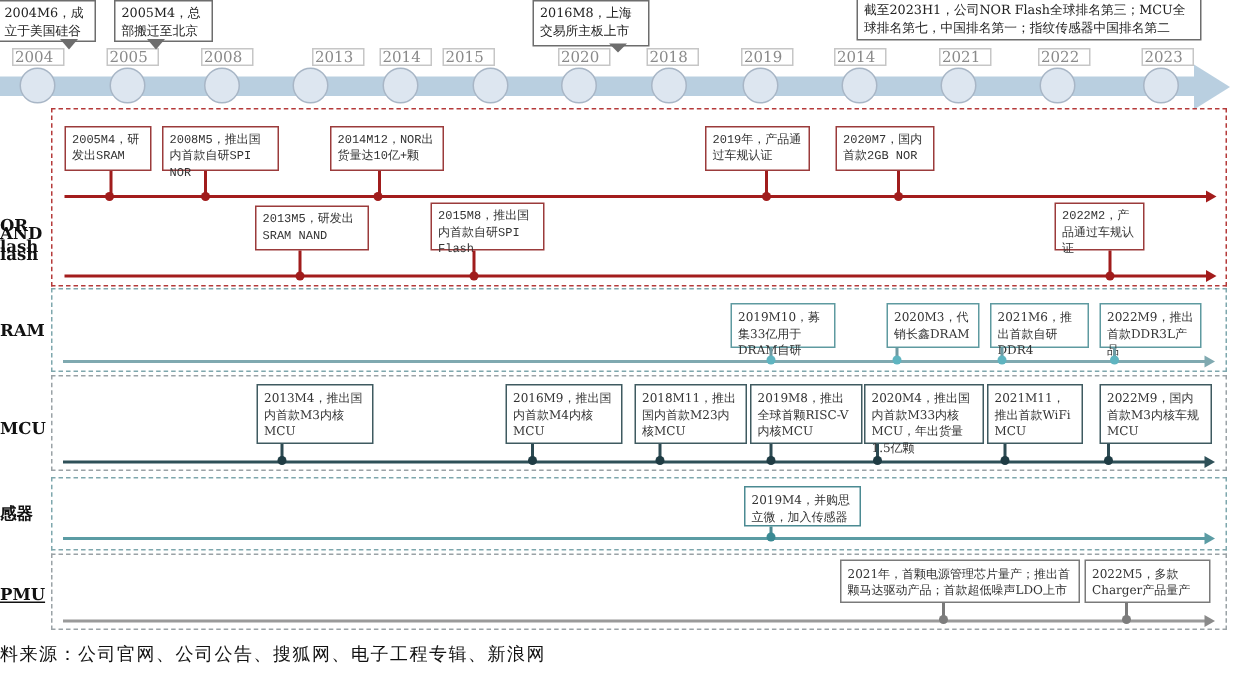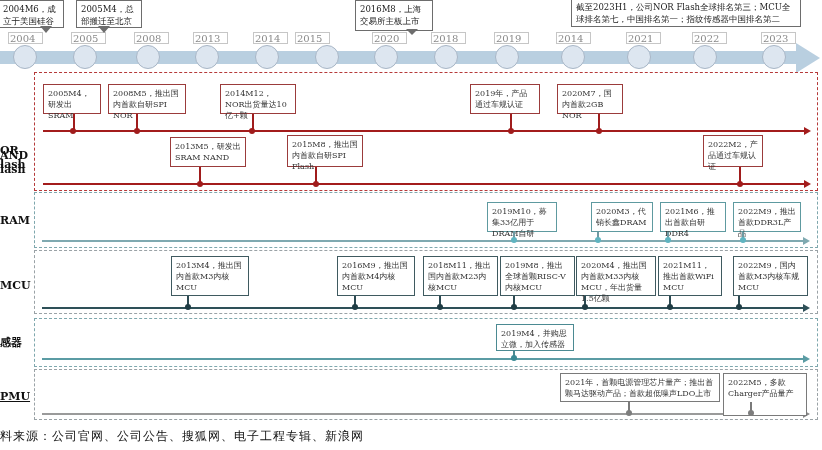--- a/index.html
+++ b/index.html
@@ -29,21 +29,21 @@
   .lane-label { position:absolute; font-weight:bold; font-size:11px; line-height:14px; color:#111; left:0; text-align:left; }
 
   .line { position:absolute; height:2px; }
   .line-arrow { position:absolute; width:0; height:0; border-top:4px solid transparent; border-bottom:4px solid transparent; }
 
   .evt-box { position:absolute; background:#fff; font-size:8px; line-height:11px; padding:3px 4px;
              box-sizing:border-box; color:#333; white-space:normal; }
   .evt-stem { position:absolute; width:1.5px; }
   .evt-dot { position:absolute; width:6px; height:6px; border-radius:50%; }
 
-  .red-box { border:1.5px solid #9b3b3b; }
+  .red-box { border:1.5px solid #9b3b3b;font-family:Liberation Mono, monospace; }
   .red-stem, .red-dot { background:#a01c1c; }
   .red-line { background:#a31c1c; }
 
   .teal-box { border:1.5px solid #5e9aa0; }
   .teal-stem { background:#6f9aa2; }
   .teal-dot { background:#5fb4c0; }
   .teal-line { background:#7fa9b0; }
 
   .dteal-box { border:1.5px solid #3f5a60; }
   .dteal-stem { background:#2c4a52; }
@@ -64,21 +64,21 @@
 </style>
 </head>
 <body>
 
 <div class="tl-bar"></div>
 <div class="tl-arrow"></div>
 
 <div class="tl-year" style="left:8px">2004</div>
 <div class="tl-year" style="left:71px">2005</div>
 <div class="tl-year" style="left:134px">2008</div>
-<div class="tl-year" style="left:193px">2013</div>
+<div class="tl-year" style="left:208px">2013</div>
 <div class="tl-year" style="left:253px">2014</div>
 <div class="tl-year" style="left:295px">2015</div>
 <div class="tl-year" style="left:372px">2020</div>
 <div class="tl-year" style="left:431px">2018</div>
 <div class="tl-year" style="left:494px">2019</div>
 <div class="tl-year" style="left:556px">2014</div>
 <div class="tl-year" style="left:626px">2021</div>
 <div class="tl-year" style="left:692px">2022</div>
 <div class="tl-year" style="left:761px">2023</div>
 
@@ -221,17 +221,17 @@
 <div class="evt-stem sens-stem" style="left:513px; top:351px; height:7px;"></div>
 <div class="evt-dot sens-dot" style="left:511px; top:355px;"></div>
 
 <div class="line gray-line" style="left:42px; top:413px; width:762px;"></div>
 <div class="line-arrow" style="left:803px; top:410px; border-left:7px solid #8a8a8a;"></div>
 
 <div class="evt-box gray-box" style="left:560px; top:373px; width:160px; height:29px;">2021年，首颗电源管理芯片量产；推出首颗马达驱动产品；首款超低噪声LDO上市</div>
 <div class="evt-stem gray-stem" style="left:628px; top:402px; height:11px;"></div>
 <div class="evt-dot gray-dot" style="left:626px; top:410px;"></div>
 
-<div class="evt-box gray-box" style="left:723px; top:373px; width:84px; height:43px;">2022M5，多款Charger产品量产</div>
+<div class="evt-box gray-box" style="left:723px; top:373px; width:84px; height:29px;">2022M5，多款Charger产品量产</div>
 <div class="evt-stem gray-stem" style="left:750px; top:402px; height:11px;"></div>
 <div class="evt-dot gray-dot" style="left:748px; top:410px;"></div>
 
 <div class="source">料来源：公司官网、公司公告、搜狐网、电子工程专辑、新浪网</div>
 
 </body></html>

